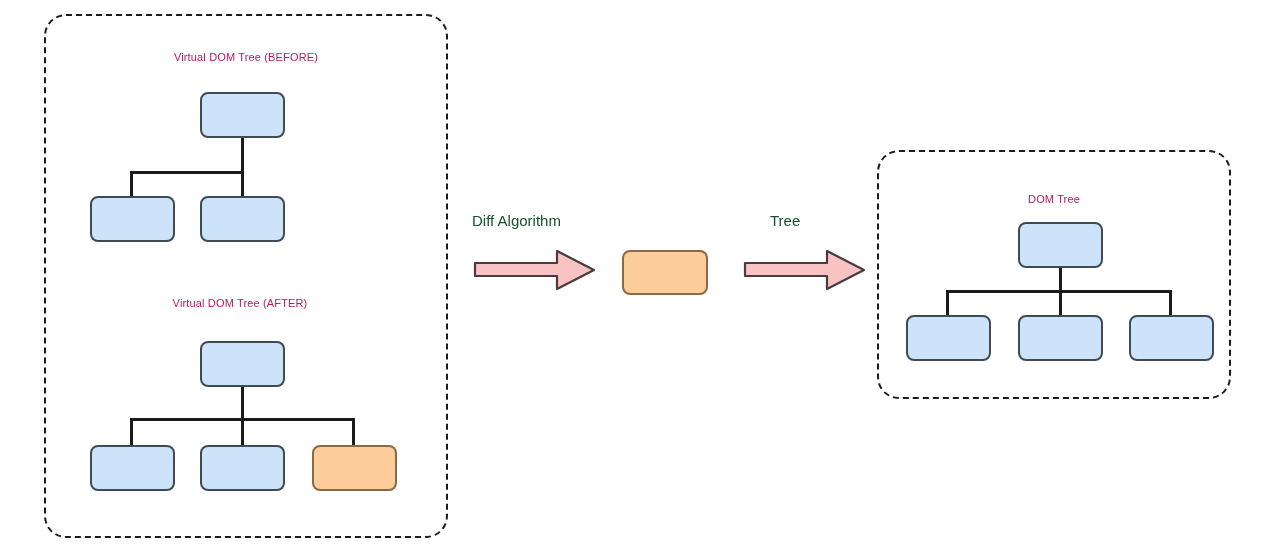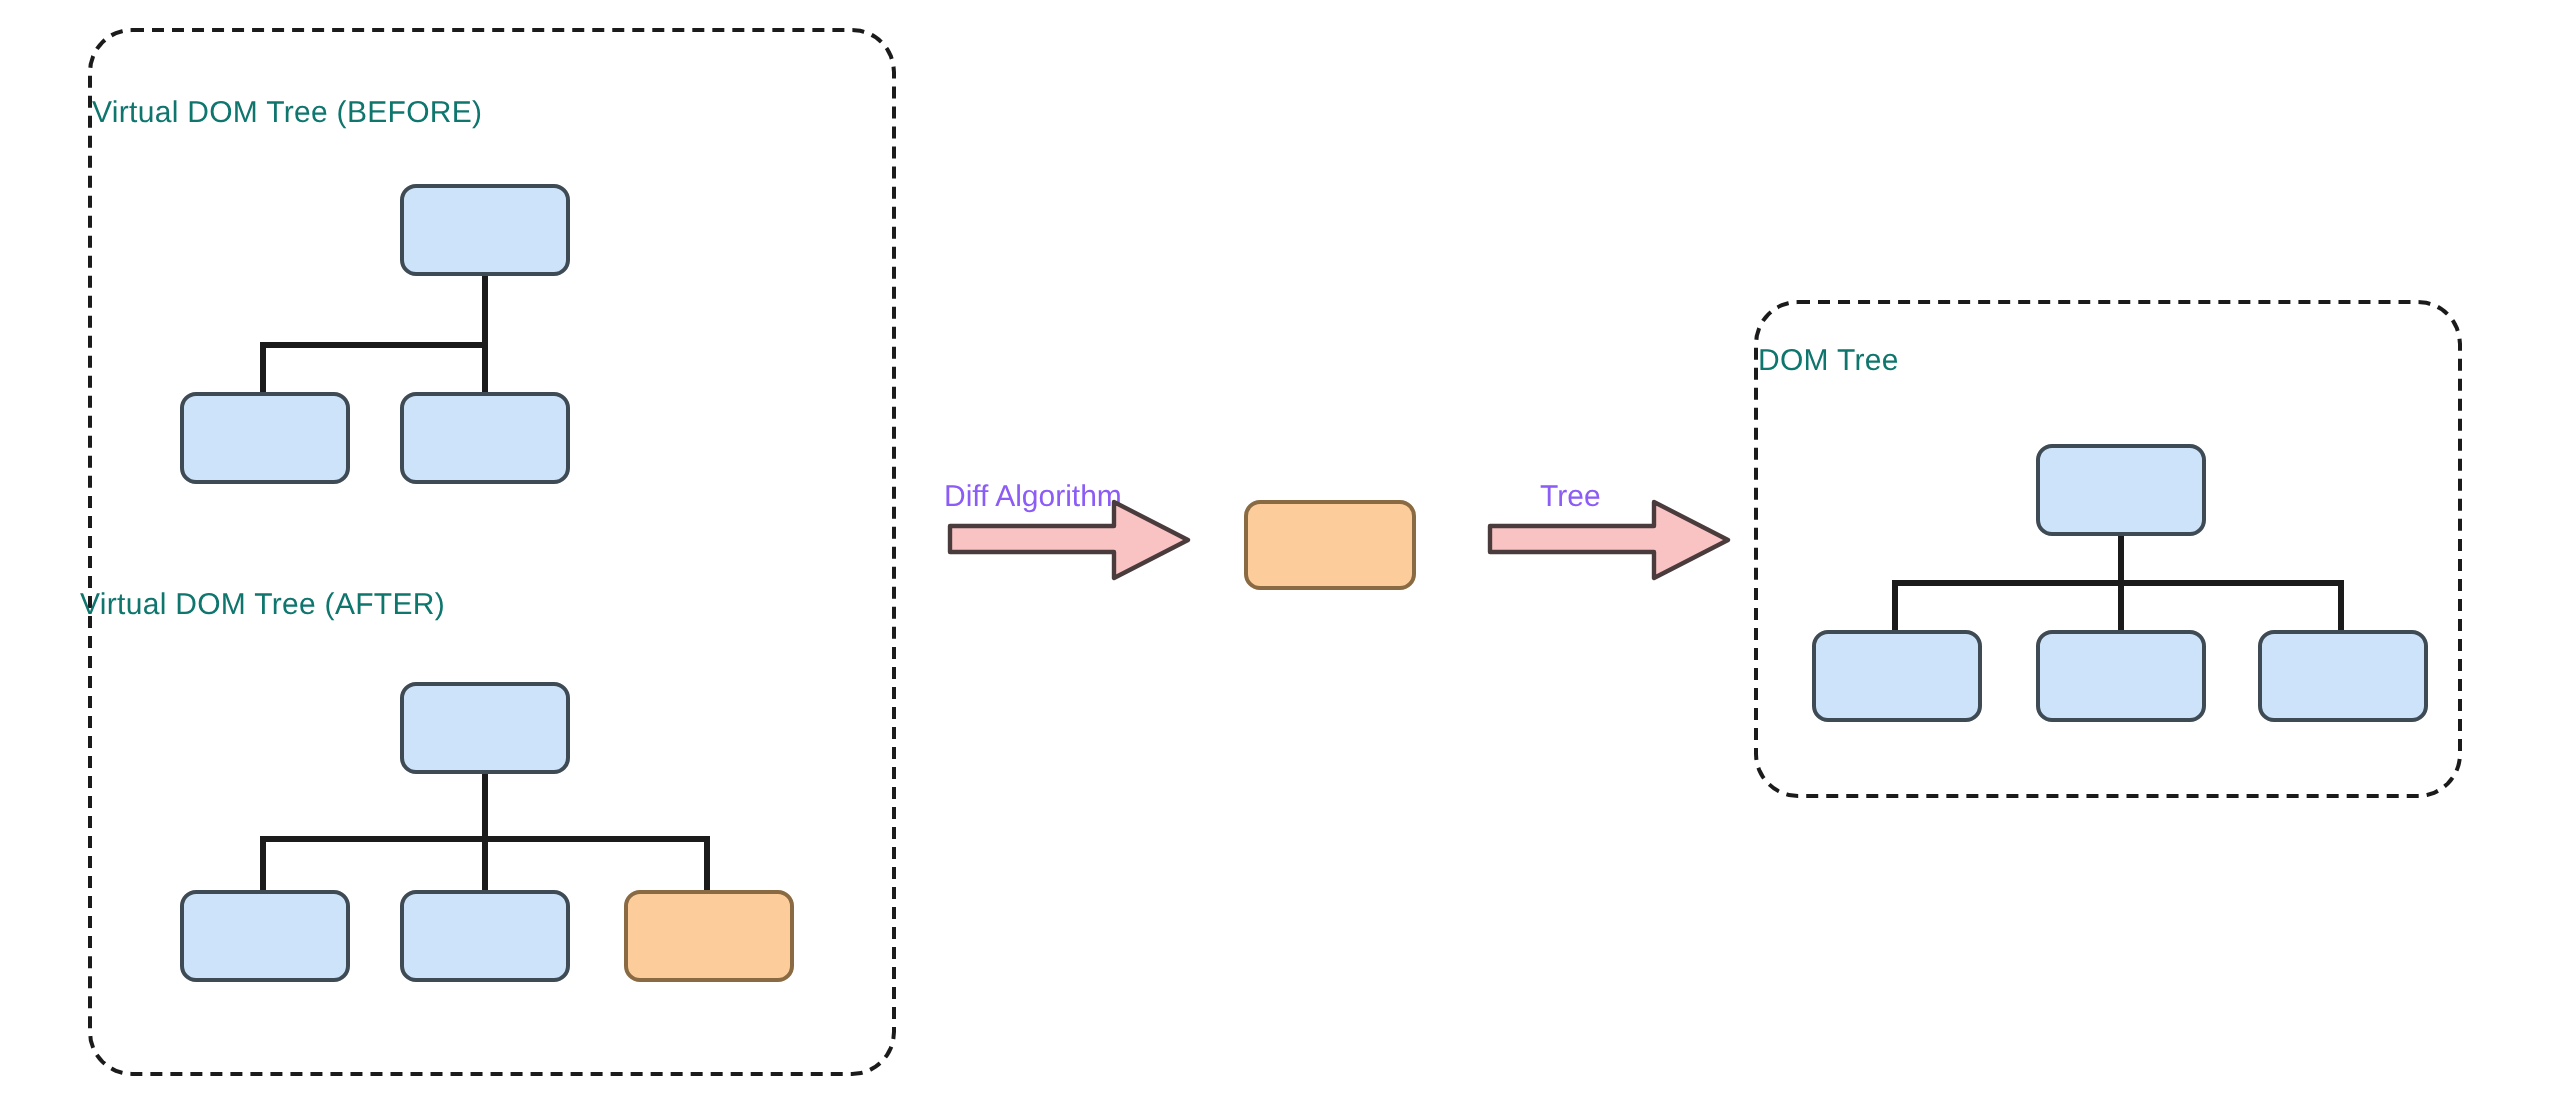--- a/index.html
+++ b/index.html
@@ -25,24 +25,25 @@
     position: absolute;
     border: 2px dashed #1b1b1b;
     border-radius: 22px;
     background: transparent;
     box-sizing: border-box;
   }
 
   
   .caption {
     position: absolute;
-    font-size: 15px;
-    color: #0f766e;
+    font-size: 11px;
+    color: #be185d;
     letter-spacing: 0.15px;
     white-space: nowrap;
+    text-align: center;
     line-height: 18px;
   }
 
   
   .node {
     position: absolute;
     box-sizing: border-box;
     border: 2px solid #3f4b54;
     border-radius: 8px;
     background: #cce3fa;
@@ -55,24 +56,23 @@
     position: absolute;
     background: #1b1b1b;
   }
   .edge.v { width: 3px; }
   .edge.h { height: 3px; }
 
   
   .stage-label {
     position: absolute;
     font-size: 15px;
-    color: #8b5cf6;
+    color: #14532d;
     white-space: nowrap;
     line-height: 18px;
-    margin-top: 28px;
   }
 
   
   .arrow { position: absolute; }
   .arrow svg { display: block; }
 
   
   .payload {
     position: absolute;
     box-sizing: border-box;
@@ -130,21 +130,21 @@
   <div class="stage-label" style="left:770px; top:212px;">Tree</div>
 
   <div class="arrow" style="left:743px; top:248px; width:124px; height:44px;">
     <svg width="124" height="44" viewBox="0 0 124 44">
       <path d="M2,15 L84,15 L84,3 L121,22 L84,41 L84,28 L2,28 Z" fill="#f9c3c4" stroke="#4a3c3c" stroke-width="2.2" stroke-linejoin="round"></path>
     </svg>
   </div>
 
   <div class="group-box" style="left:877px; top:150px; width:354px; height:249px;"></div>
 
-  <div class="caption" style="left:879px; top:172px; width:350px;">DOM Tree</div>
+  <div class="caption" style="left:879px; top:190px; width:350px;">DOM Tree</div>
 
   <div class="node blue" style="left:1018px; top:222px; width:85px; height:46px;"></div>
 
   <div class="edge v" style="left:1059px; top:268px; width:3px; height:24px;"></div>
   <div class="edge h" style="left:946px; top:290px; width:226px; height:3px;"></div>
   <div class="edge v" style="left:946px; top:290px; width:3px; height:26px;"></div>
   <div class="edge v" style="left:1059px; top:290px; width:3px; height:26px;"></div>
   <div class="edge v" style="left:1169px; top:290px; width:3px; height:26px;"></div>
 
   <div class="node blue" style="left:906px; top:315px; width:85px; height:46px;"></div>

